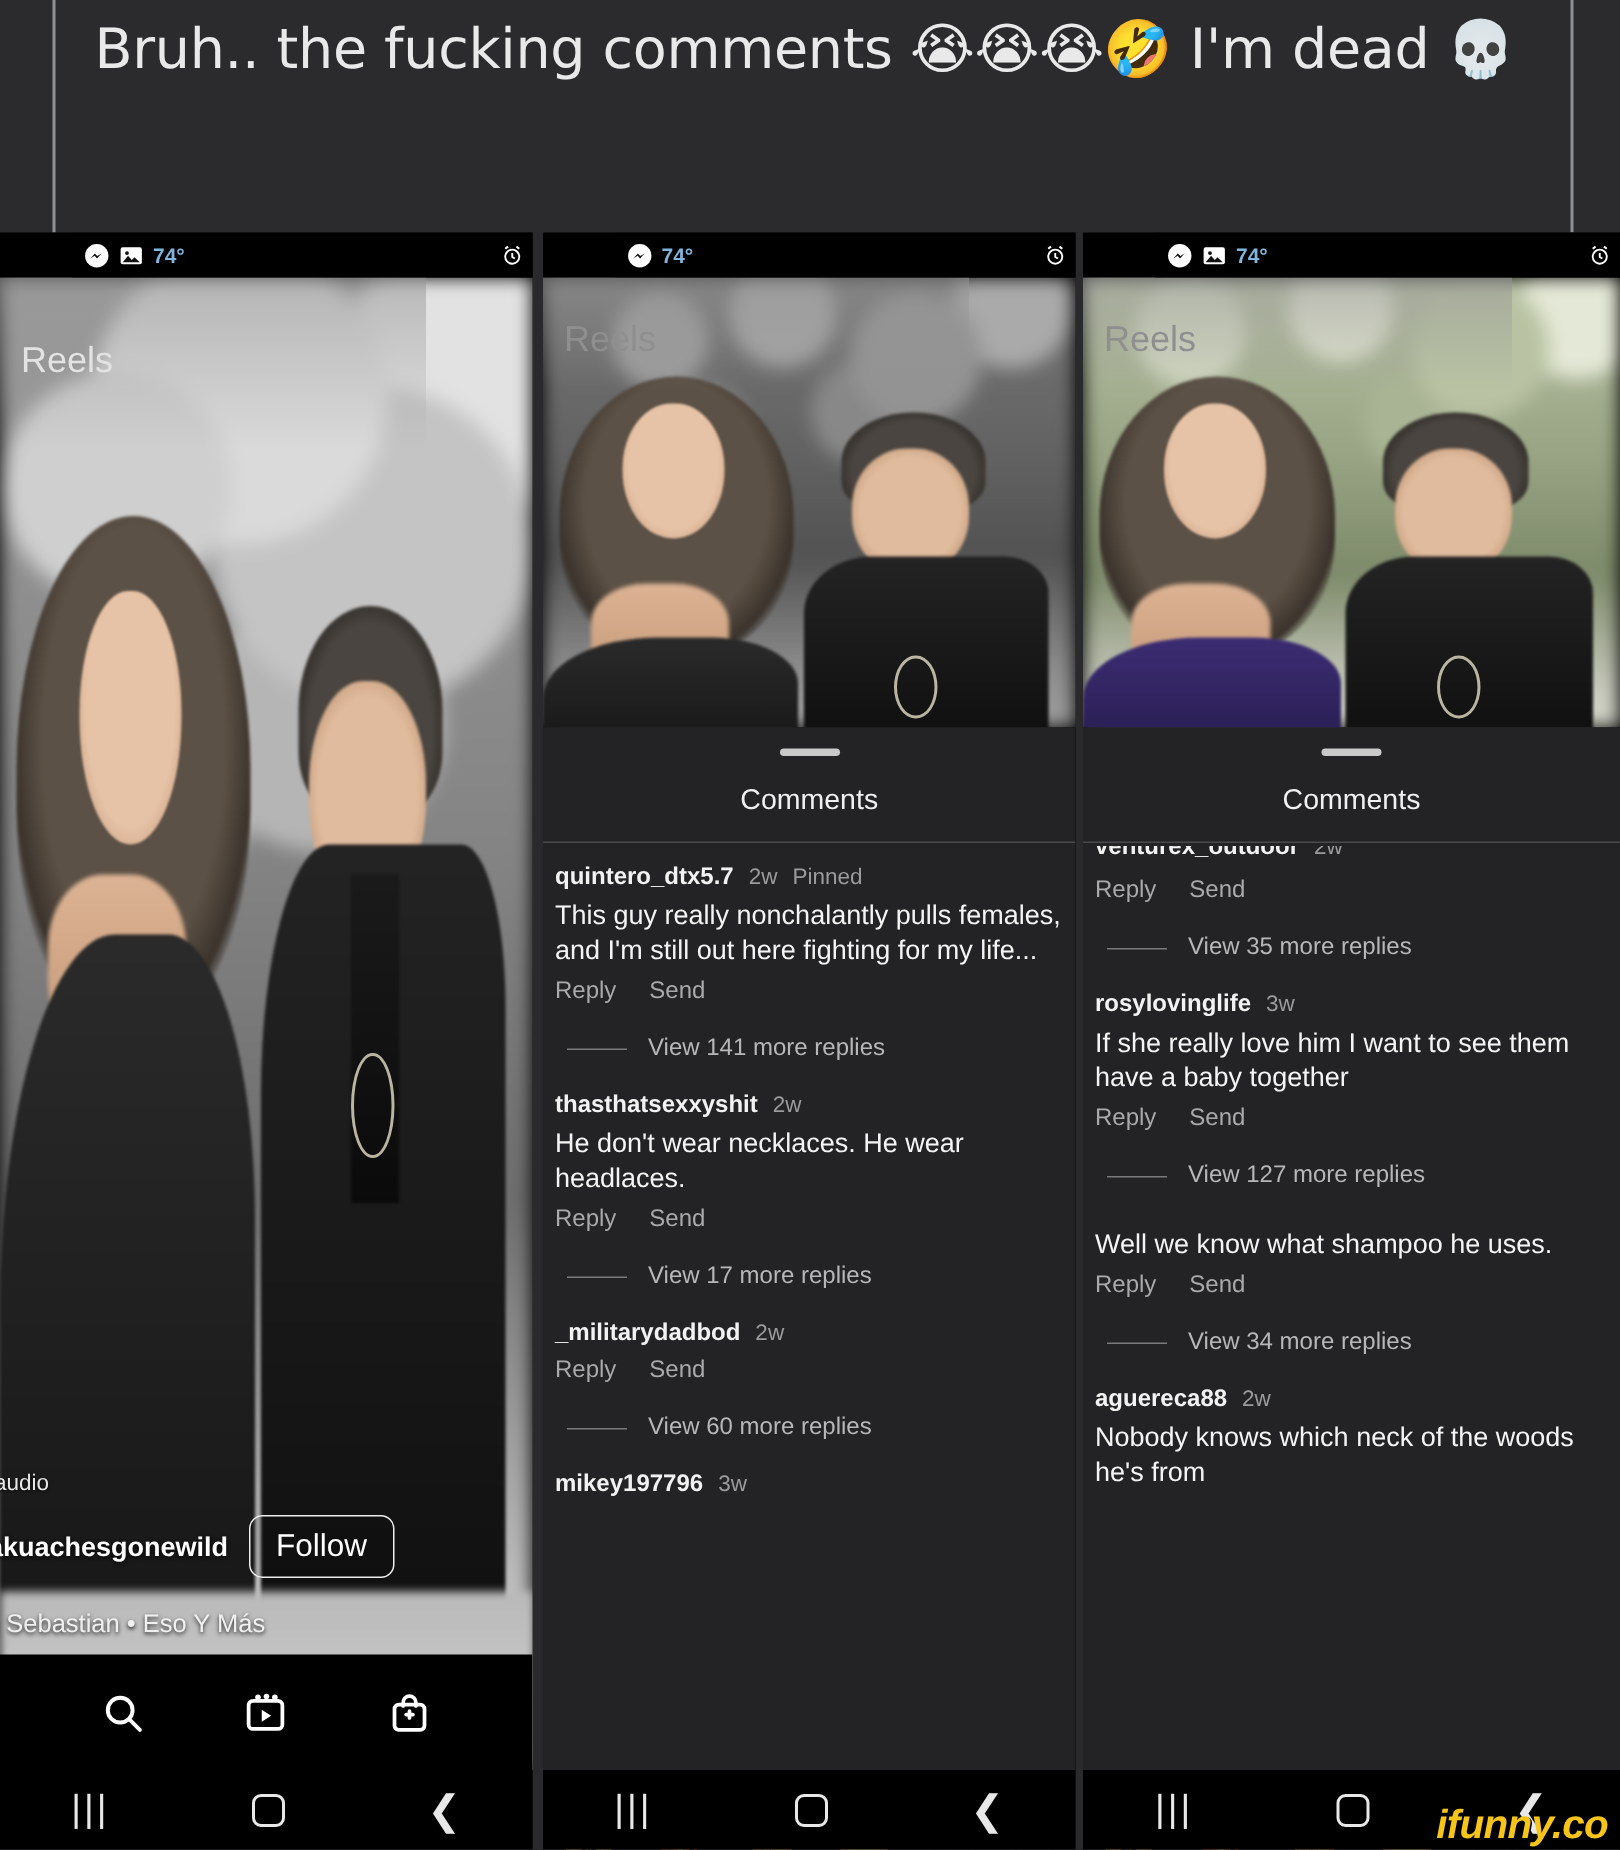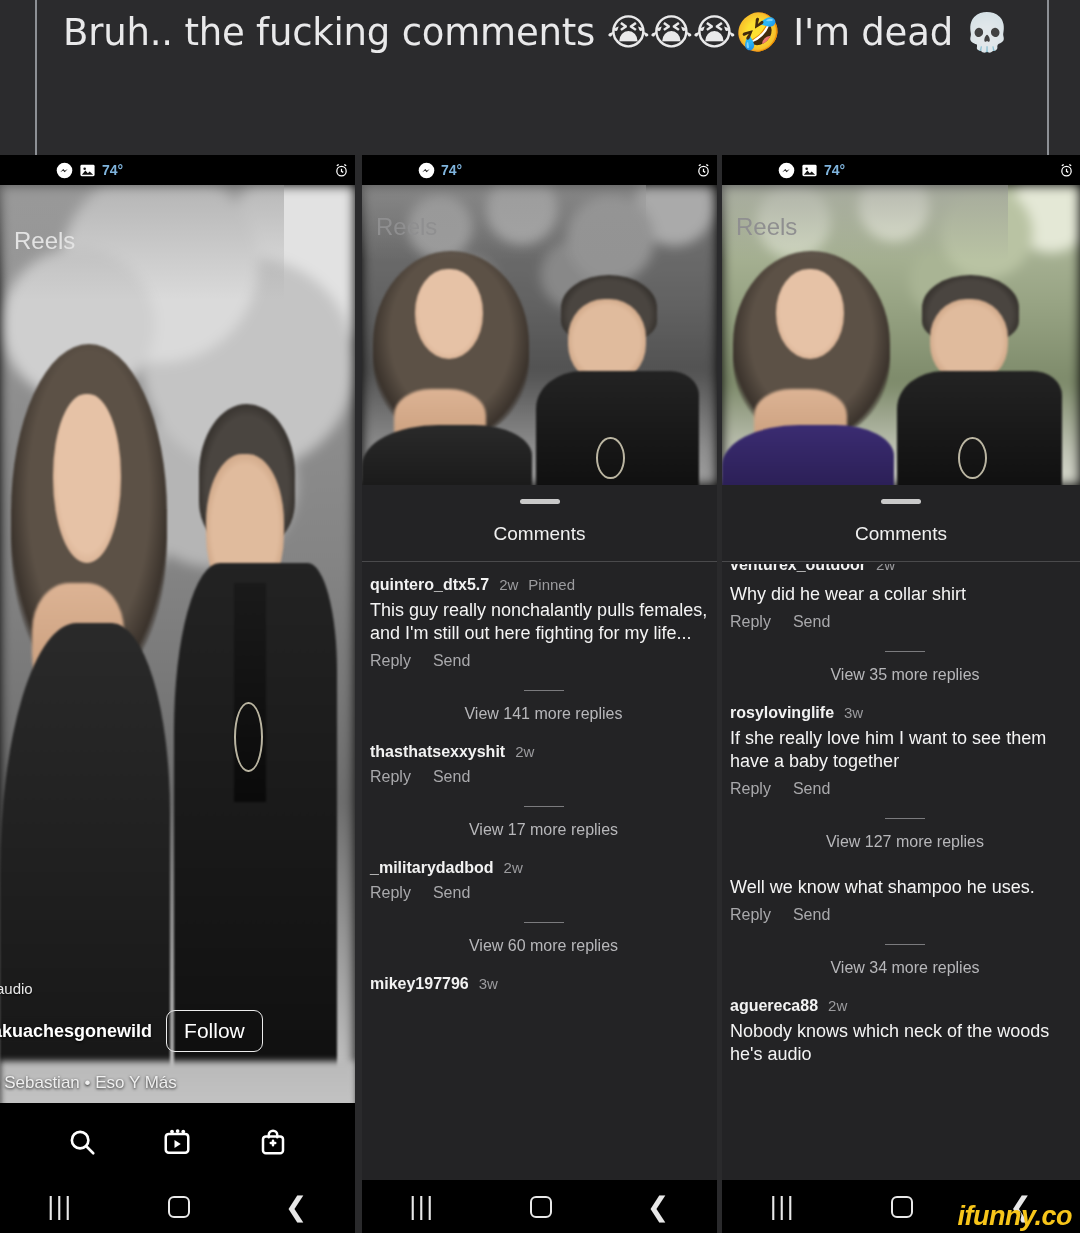--- a/index.html
+++ b/index.html
@@ -183,21 +183,21 @@
     padding-bottom: 16px; border-bottom: 1px solid #4a4a4c;
   }
   .comment-list { padding: 0 8px; overflow: hidden; }
   .comment { padding: 14px 0 0; }
   .c-head { display: flex; align-items: baseline; gap: 10px; }
   .c-user { color: #f2f2f2; font-size: 16px; font-weight: bold; }
   .c-meta { color: #9b9b9e; font-size: 15px; }
   .c-body { color: #f4f4f4; font-size: 18px; line-height: 23px; margin-top: 5px; }
   .c-actions { display: flex; gap: 22px; margin-top: 7px; }
   .c-action { color: #a9a9ac; font-size: 16px; }
-  .more-replies { display: flex; align-items: center; gap: 14px; margin: 20px 0 6px 8px; flex-direction: column; }
+  .more-replies { display: flex; align-items: center; gap: 14px; margin: 20px 0 6px 8px; }
   .more-line { width: 40px; height: 1px; background: #7b7b7e; }
   .more-text { color: #b7b7ba; font-size: 16px; }
 
   
   .clipped { position: relative; height: 14px; overflow: hidden; margin-top: 0; text-align: center; }
   .clipped .c-head { position: absolute; top: -8px; left: 0; }
 
   
   .emoji-bar {
     position: absolute; left: 0; width: 100%; height: 58px;
@@ -409,20 +409,21 @@
             <span class="more-line"></span>
             <span class="more-text">View 141 more replies</span>
           </div>
         </div>
 
         <div class="comment">
           <div class="c-head">
             <span class="c-user">thasthatsexxyshit</span>
             <span class="c-meta">2w</span>
           </div>
+          <div class="c-body">He don't wear necklaces. He wear headlaces.</div>
           <div class="c-actions">
             <span class="c-action">Reply</span>
             <span class="c-action">Send</span>
           </div>
           <div class="more-replies">
             <span class="more-line"></span>
             <span class="more-text">View 17 more replies</span>
           </div>
         </div>
 
@@ -530,21 +531,20 @@
 
       <div class="comment-list">
 
         <div class="comment" style="padding-top:2px;">
           <div class="clipped">
             <div class="c-head">
               <span class="c-user">venturex_outdoor</span>
               <span class="c-meta">2w</span>
             </div>
           </div>
-          <div class="c-body">Why did he wear a collar shirt</div>
           <div class="c-actions">
             <span class="c-action">Reply</span>
             <span class="c-action">Send</span>
           </div>
           <div class="more-replies">
             <span class="more-line"></span>
             <span class="more-text">View 35 more replies</span>
           </div>
         </div>
 
@@ -574,21 +574,21 @@
             <span class="more-line"></span>
             <span class="more-text">View 34 more replies</span>
           </div>
         </div>
 
         <div class="comment">
           <div class="c-head">
             <span class="c-user">aguereca88</span>
             <span class="c-meta">2w</span>
           </div>
-          <div class="c-body">Nobody knows which neck of the woods he's audio</div>
+          <div class="c-body">Nobody knows which neck of the woods he's from</div>
         </div>
 
       </div>
     </div>
 
     <div class="emoji-bar" style="top:1050px;">
       <span class="emoji-item has-caret">🙌</span>
       <span class="emoji-item">🔥</span>
       <span class="emoji-item has-caret">👏</span>
       <span class="emoji-item">🥲</span>

